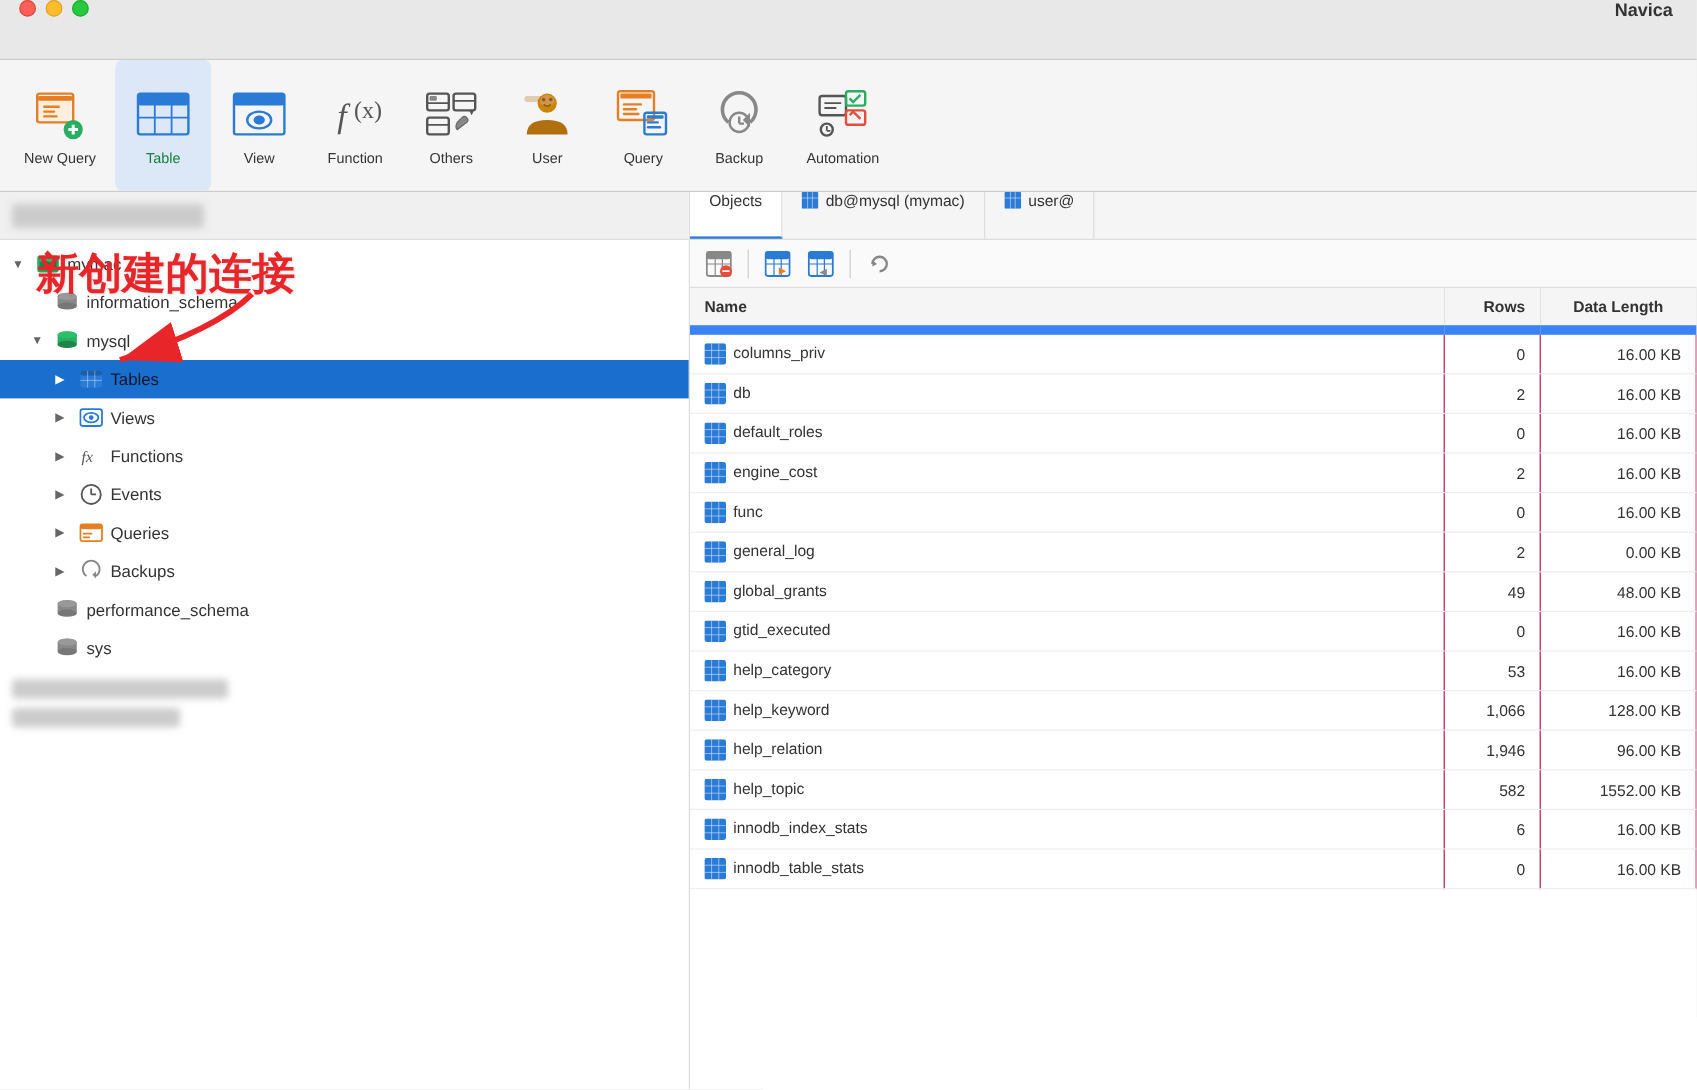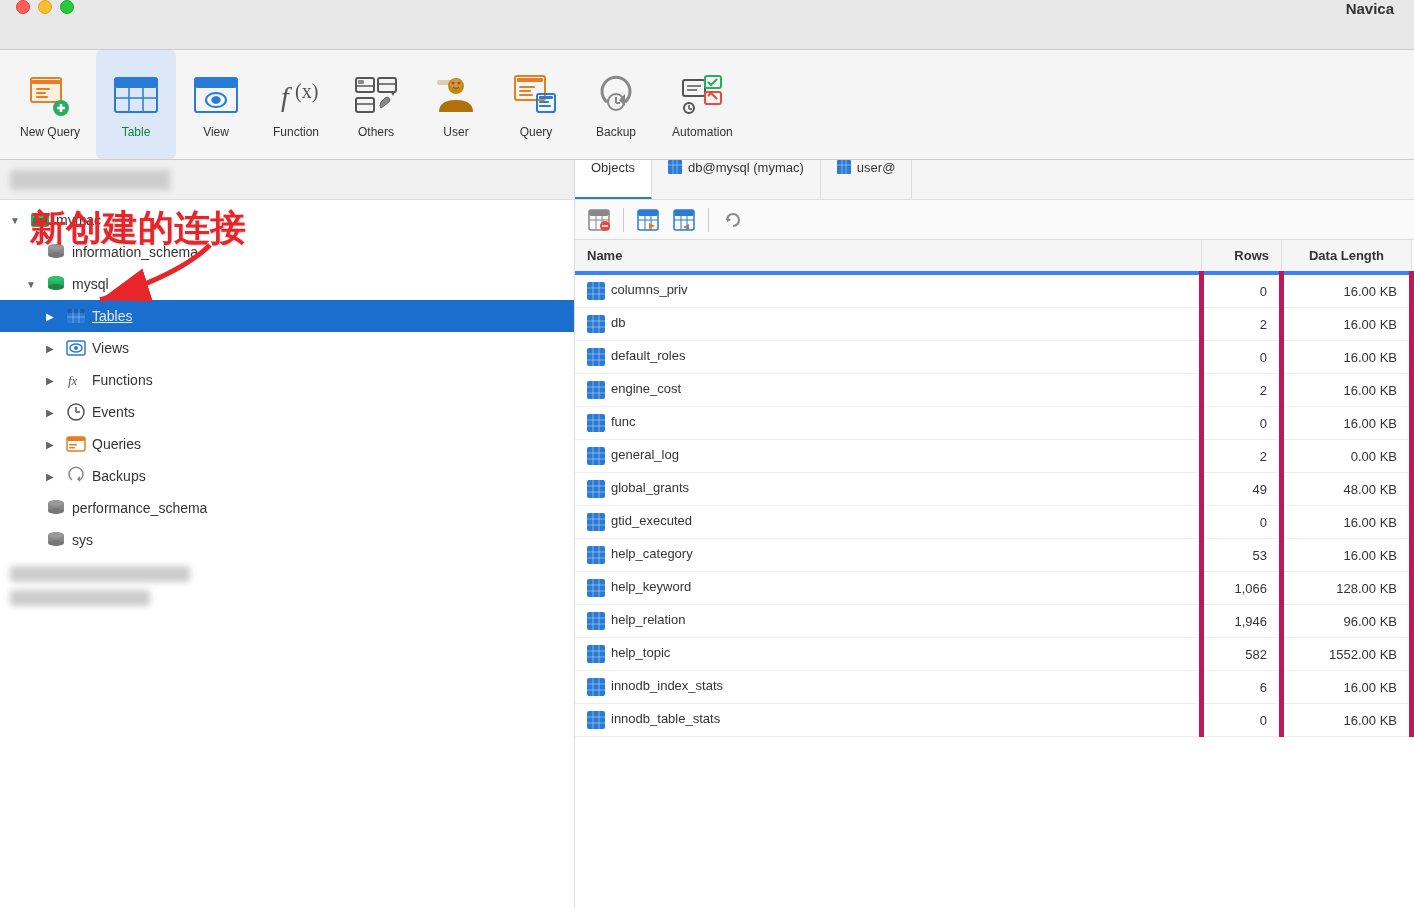--- a/index.html
+++ b/index.html
@@ -100,21 +100,21 @@
     .tree-item.selected .item-text { color: #fff; }
     .tree-chevron {
       width: 14px;
       font-size: 10px;
       color: #666;
       flex-shrink: 0;
     }
     .tree-item.selected .tree-chevron { color: #fff; }
     .tree-icon { width: 20px; height: 20px; flex-shrink: 0; display: flex; align-items: center; justify-content: flex-start; }
     .item-text { font-size: 14px; color: #333; }
-    .tree-item.selected .item-text { color: #e5e5e5; text-decoration: underline; }
+    .tree-item.selected .item-text { color: #0f172a; }
     .indent-1 { padding-left: 26px; }
     .indent-2 { padding-left: 46px; }
 
     
     .db-icon-green { color: #27ae60; font-size: 18px; }
 
     
     .content-area {
       flex: 1;
       display: flex;
@@ -166,33 +166,33 @@
       overflow-y: auto;
       overflow-x: auto;
     }
     .data-table {
       width: 100%;
       border-collapse: collapse;
       font-size: 13px;
     }
     .data-table th {
       background: #f5f5f5;
-      border-bottom: 4px solid #3b82f6;
+      border-bottom: 8px solid #3b82f6;
       border-right: 1px solid #ddd;
       padding: 8px 12px;
       text-align: left;
       font-weight: 600;
       color: #333;
       white-space: nowrap;
       position: sticky;
       top: 0;
     }
     .data-table td {
       border-bottom: 1px solid #eee;
-      border-right: 5px solid #be185d;
+      border-right: 1px solid #be185d;
       padding: 7px 12px;
       color: #333;
       white-space: nowrap;
     }
     .td-number { text-align: right; }
 
     
     .annotation-overlay {
       position: absolute;
       top: 180px;

